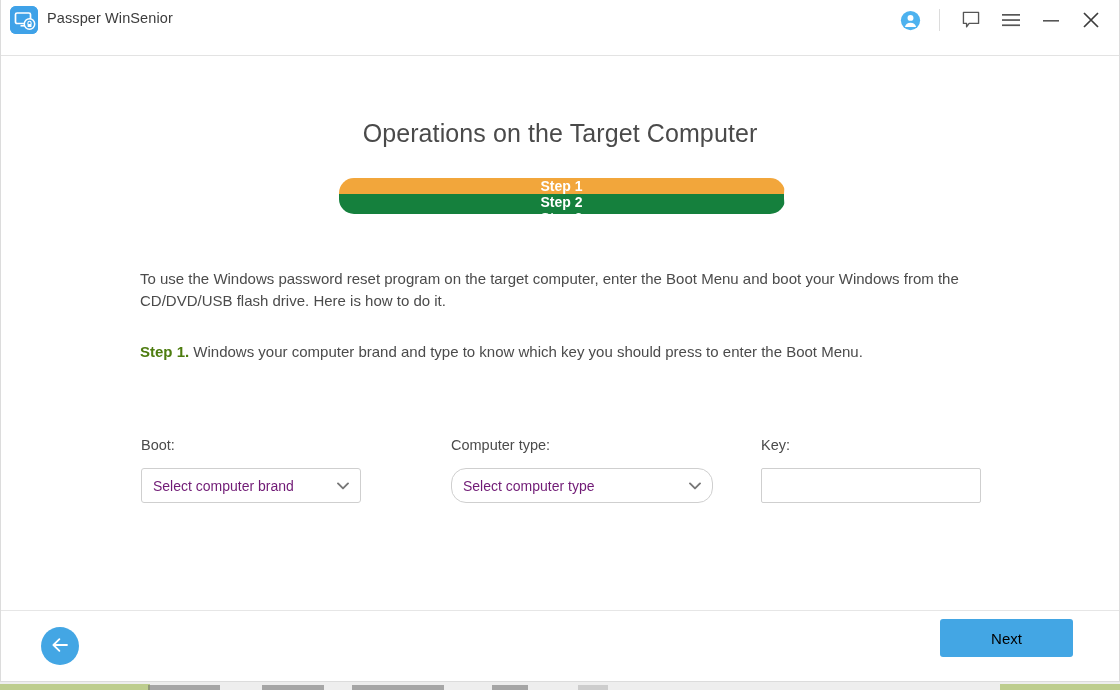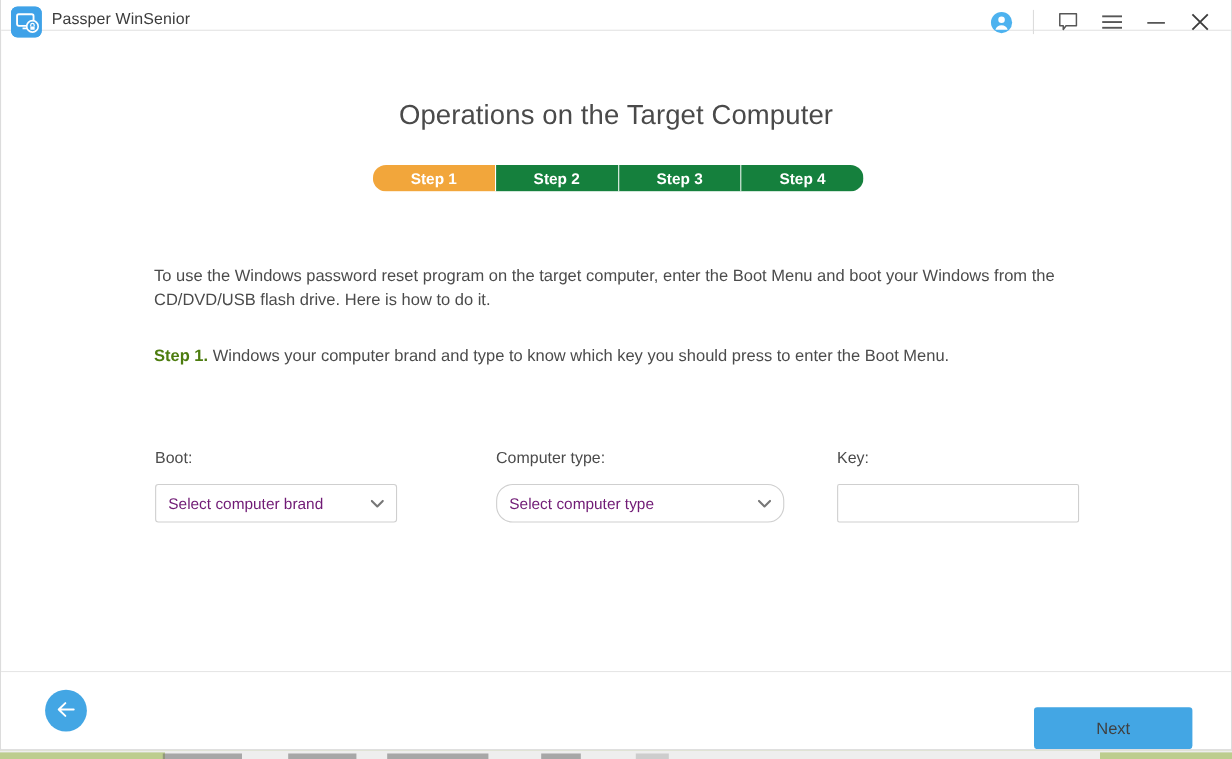--- a/index.html
+++ b/index.html
@@ -60,21 +60,21 @@
     background: #ffffff;
     border: 1px solid #dcdcdc;
     border-top: none;
     box-sizing: border-box;
     overflow: hidden;
   }
 
   
   #title-bar {
     position: relative;
-    height: 28px;
+    height: 56px;
     background: #ffffff;
     border-bottom: 1px solid #e3e3e3;
     box-sizing: border-box;
   }
   #app-logo {
     position: absolute;
     left: 9px;
     top: 6px;
     width: 28px;
     height: 28px;
@@ -130,24 +130,25 @@
     margin: 0;
     letter-spacing: .1px;
   }
 
   
   #stepper {
     position: absolute;
     left: 338px;
     top: 122px;
     width: 446px;
-    height: 24px;
+    height: 36px;
     display: flex;
     border-radius: 15px;
     overflow: hidden;
+    flex-direction: column;
   }
   .step-tab {
     flex: 1 1 0;
     display: flex;
     align-items: center;
     justify-content: center;
     font-size: 14px;
     font-weight: bold;
     color: #ffffff;
     background: #15803d;
@@ -255,27 +256,27 @@
     display: flex;
     align-items: center;
     justify-content: center;
     cursor: pointer;
     border: none;
     padding: 0;
   }
   #next-button {
     position: absolute;
     left: 939px;
-    top: 32px;
-    width: 144px;
+    top: 8px;
+    width: 133px;
     height: 38px;
     border: none;
     border-radius: 3px;
     background: #43a6e4;
-    color: #404040;
+    color: #000000;
     font-family: "Liberation Sans", sans-serif;
     font-size: 15px;
     cursor: pointer;
   }
 </style>
 </head>
 <body>
 
 <div id="desktop-backdrop">
   <div id="desktop-taskbar">

